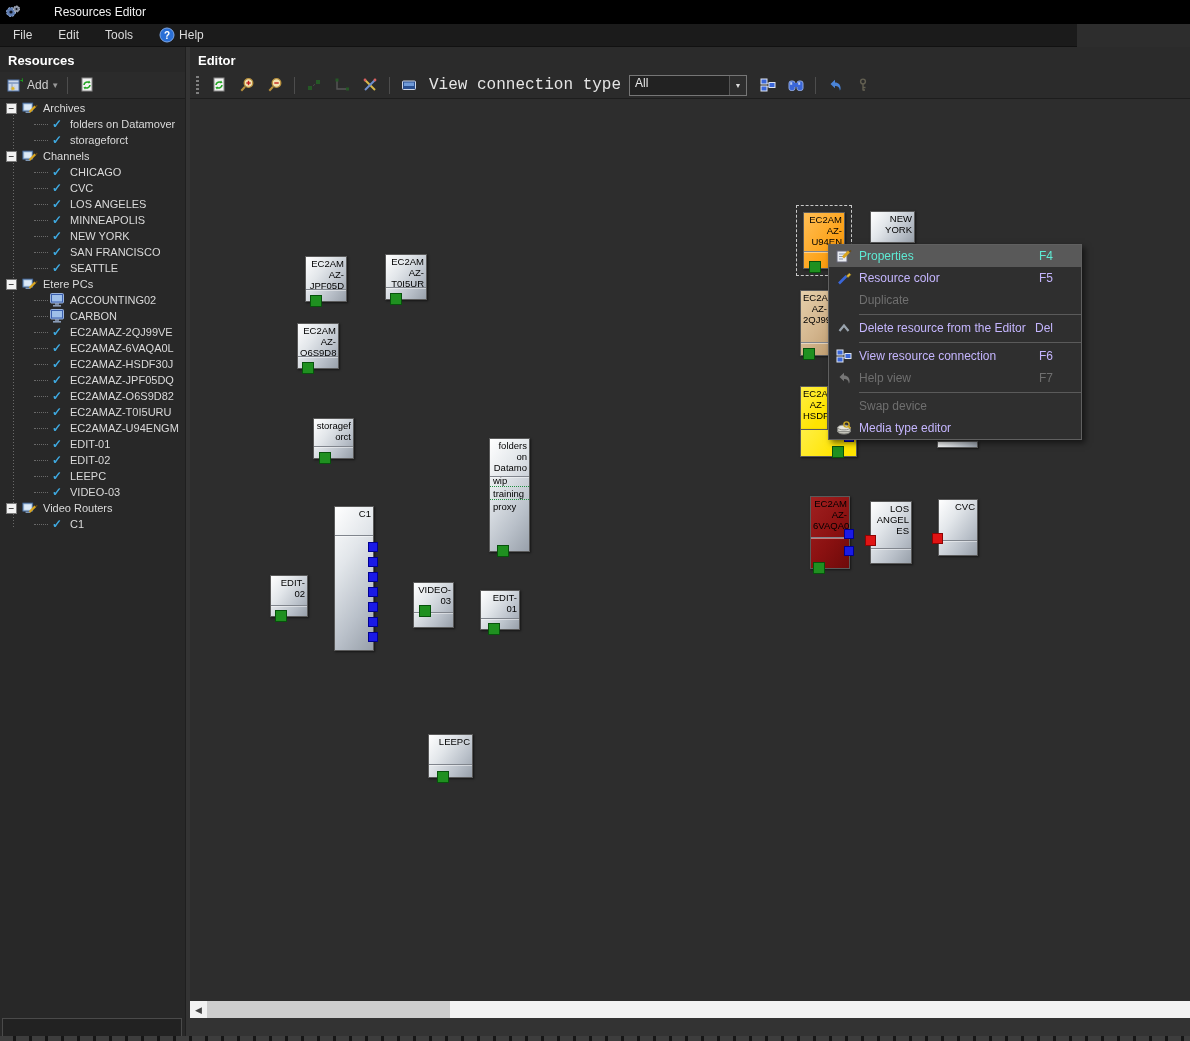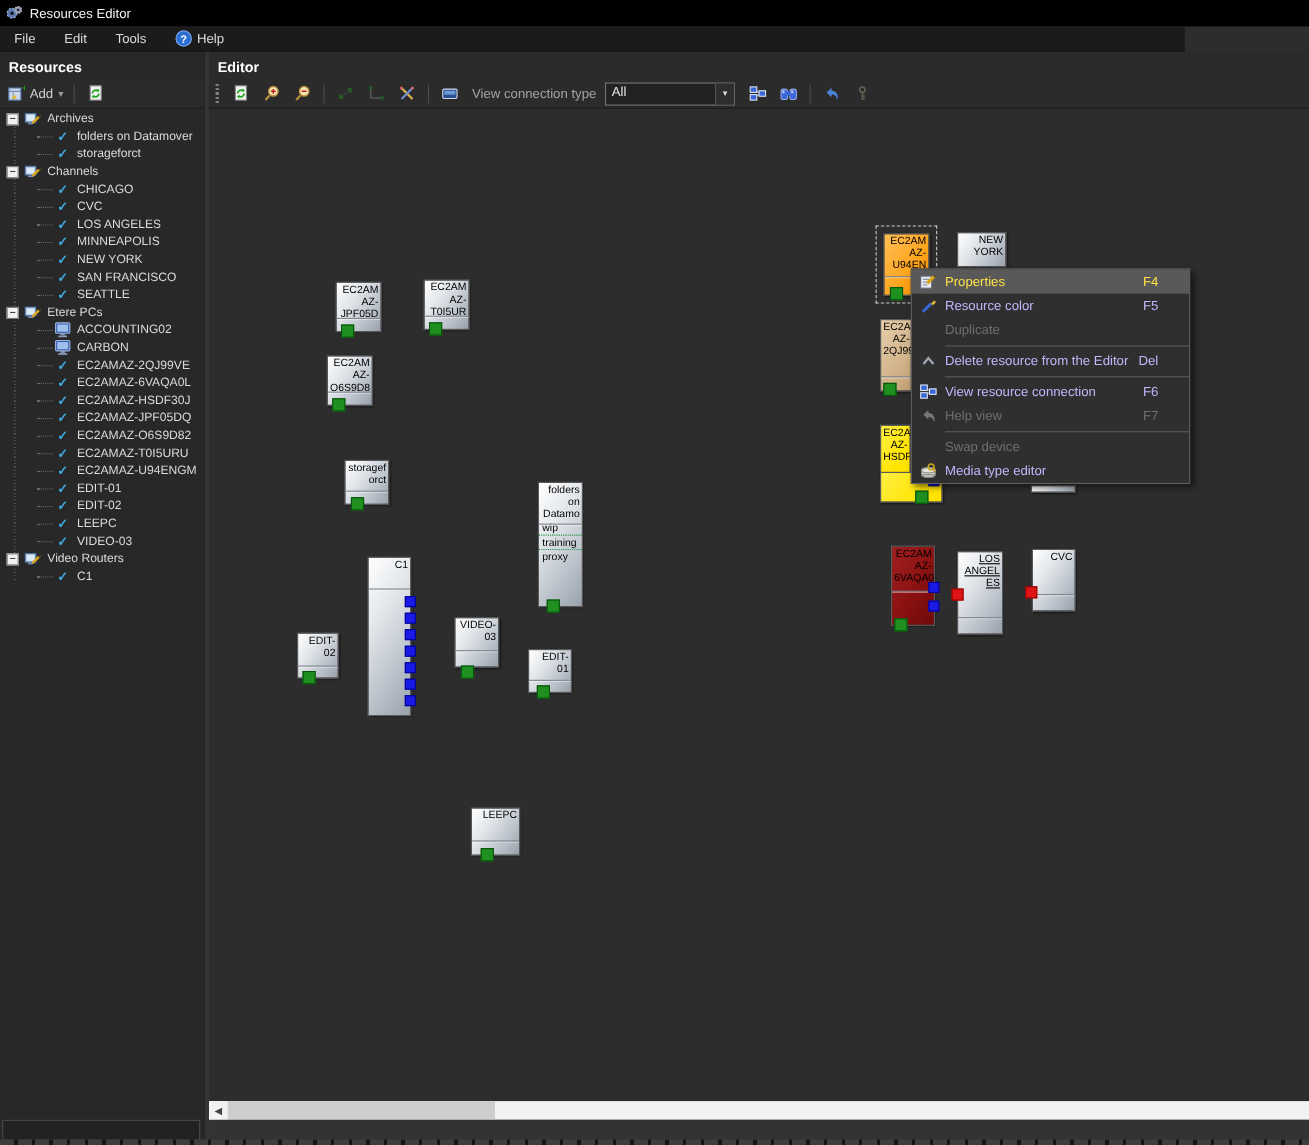--- a/index.html
+++ b/index.html
@@ -3,21 +3,21 @@
 <meta charset="utf-8">
 <style>
   html,body{margin:0;padding:0;}
   body{width:1190px;height:1041px;position:relative;background:#2d2d2d;
        font-family:"Liberation Sans",sans-serif;overflow:hidden;color:#d8d8d8;}
   .abs{position:absolute;}
   .ic{display:inline-flex;align-items:center;justify-content:center;width:16px;height:16px;}
   .ic svg{width:16px;height:16px;display:block;}
 
   
-  #titlebar{left:0;top:0;width:1190px;height:24px;background:#000;display:flex;align-items:center;padding-left:5px;box-sizing:border-box;}
+  #titlebar{left:0;top:0;width:1190px;height:24px;background:#000;display:flex;align-items:center;padding-left:5px;box-sizing:border-box;gap:27px;}
   #titlebar .title{color:#f2f2f2;font-size:12px;margin-left:6px;}
 
   
   #menubar{left:0;top:24px;width:1077px;height:23px;background:#1b1b1b;display:flex;align-items:center;border-bottom:1px solid #111;box-sizing:border-box;}
   .menu-item{padding:0 13px;font-size:12px;color:#dcdcdc;height:23px;display:flex;align-items:center;gap:4px;cursor:default;}
 
   
   #sidebar{left:0;top:47px;width:185px;height:994px;background:#282828;}
   .panel-header{font-size:13px;font-weight:bold;color:#fff;padding:6px 8px 4px 8px;}
   #side-toolbar{position:absolute;left:0;top:25px;width:185px;height:27px;display:flex;align-items:center;padding-left:4px;box-sizing:border-box;border-bottom:1px solid #1d1d1d;background:#2b2b2b;}
@@ -41,21 +41,21 @@
 
   #side-bottom{left:2px;top:971px;width:180px;height:19px;background:#222;border:1px solid #4a4a4a;box-sizing:border-box;}
 
   
   #splitter{left:185px;top:47px;width:5px;height:994px;background:#343434;border-left:1px solid #1f1f1f;box-sizing:border-box;}
 
   
   #editor{left:190px;top:47px;width:1000px;height:994px;background:#2b2b2b;}
   #ed-toolbar{position:absolute;left:0;top:25px;width:1000px;height:27px;display:flex;align-items:center;background:#2b2b2b;border-bottom:1px solid #1d1d1d;box-sizing:border-box;padding-left:4px;}
   .grip{width:3px;height:18px;margin:0 6px 0 2px;background:repeating-linear-gradient(180deg,#808080 0 2px,transparent 2px 4px);}
-  #vct-label{font-size:12px;color:#a3a3a3;margin:0 8px 0 6px;}
+  #vct-label{font-size:16px;color:#e5e5e5;margin:0 8px 0 6px;font-family:Liberation Mono, monospace;}
   #vct-dropdown{width:118px;height:21px;background:#222;border:1px solid #767676;display:flex;box-sizing:border-box;margin-right:7px;}
   #vct-dropdown .val{flex:1;font-size:12px;color:#e8e8e8;padding-left:5px;}
   #vct-dropdown .dbtn{width:16px;height:100%;display:flex;align-items:center;justify-content:center;border-left:1px solid #555;color:#ddd;font-size:7px;background:#2e2e2e;}
 
   #canvas{position:absolute;left:0;top:52px;width:1000px;height:902px;background:#2d2d2d;overflow:hidden;}
 
   
   .block{position:absolute;box-sizing:border-box;border:1px solid #5a5a5a;color:#000;
     background:linear-gradient(125deg,#ffffff 0%,#e2e6ea 35%,#b9c0c9 72%,#98a0aa 100%);
     box-shadow:1px 1px 2px rgba(0,0,0,.55);font-size:9.5px;line-height:11px;overflow:hidden;}
@@ -72,21 +72,21 @@
   .port.blue{width:10px;height:10px;background:#1a1ae6;border:1px solid #000090;}
   .port.red{width:11px;height:11px;background:#e01414;border:1px solid #8c0404;}
   .sel-rect{position:absolute;border:1px dashed #c8c8c8;z-index:2;}
 
   
   #ctx-menu{position:absolute;background:#2f2f2f;border:1px solid #606060;box-shadow:3px 3px 6px rgba(0,0,0,.55);z-index:10;box-sizing:border-box;}
   .cm-row{height:22px;display:flex;align-items:center;font-size:12px;color:#c4b5fd;position:relative;padding-right:28px;}
   .cm-row .cm-ic{width:30px;display:flex;justify-content:center;flex:0 0 auto;}
   .cm-row .cm-label{flex:1;white-space:nowrap;}
   .cm-row .cm-short{flex:0 0 auto;font-size:12px;}
-  .cm-row.hl{background:#595959;color:#fde047;}
+  .cm-row.hl{background:#595959;color:#5eead4;}
   .cm-row.disabled{color:#6f6f6f;}
   .cm-sep{height:6px;display:flex;align-items:center;}
   .cm-sep .ln{margin-left:30px;flex:1;height:1px;background:#5a5a5a;}
 
   
   #hscroll{position:absolute;left:0;top:954px;width:1000px;height:17px;background:#f2f2f2;display:flex;}
   #hs-left{width:17px;height:17px;display:flex;align-items:center;justify-content:center;color:#444;font-size:9px;background:#f2f2f2;}
   #hs-thumb{position:absolute;top:0;height:17px;background:#cdcdcd;}
   #ed-bottom{position:absolute;left:0;top:971px;width:1000px;height:23px;background:#333;}
 
@@ -561,21 +561,21 @@
       <div class="port blue" style="left: 178px; top: 503px;"></div>
       <div class="port blue" style="left: 178px; top: 518px;"></div>
       <div class="port blue" style="left: 178px; top: 533px;"></div>
       <div class="block gray" style="left: 80px; top: 476px; width: 38px; height: 42px;">
         <div class="bl-lines">
           <div>EDIT-02</div>
         </div>
         <div class="bl-divider" style="bottom: 10px;"></div>
       </div>
       <div class="port green" style="left: 85px; top: 511px;"></div>
-      <div class="block gray" style="left: 223px; top: 462px; width: 41px; height: 46px;">
+      <div class="block gray" style="left: 223px; top: 483px; width: 41px; height: 46px;">
         <div class="bl-lines">
           <div>VIDEO-</div>
           <div>03</div>
         </div>
         <div class="bl-divider" style="bottom: 14px;"></div>
       </div>
       <div class="port green" style="left: 229px; top: 506px;"></div>
       <div class="block gray" style="left: 299px; top: 339px; width: 41px; height: 114px;">
         <div class="bl-lines">
           <div>folders</div>
@@ -642,21 +642,21 @@
         <div class="bl-lines">
           <div>EC2AM</div>
           <div>AZ-</div>
           <div>6VAQA0</div>
         </div>
         <div class="bl-divider" style="top: 40px;"></div>
       </div>
       <div class="port blue" style="left: 654px; top: 430px;"></div>
       <div class="port blue" style="left: 654px; top: 447px;"></div>
       <div class="port green" style="left: 623px; top: 463px;"></div>
-      <div class="block gray" style="left: 680px; top: 402px; width: 42px; height: 76px; text-decoration: underline;">
+      <div class="block gray" style="left: 680px; top: 402px; width: 42px; height: 63px;">
         <div class="bl-lines">
           <div>LOS</div>
           <div>ANGEL</div>
           <div>ES</div>
         </div>
         <div class="bl-divider" style="bottom: 14px;"></div>
       </div>
       <div class="port red" style="left: 675px; top: 436px;"></div>
       <div class="block gray" style="left: 748px; top: 400px; width: 40px; height: 57px;">
         <div class="bl-lines">

